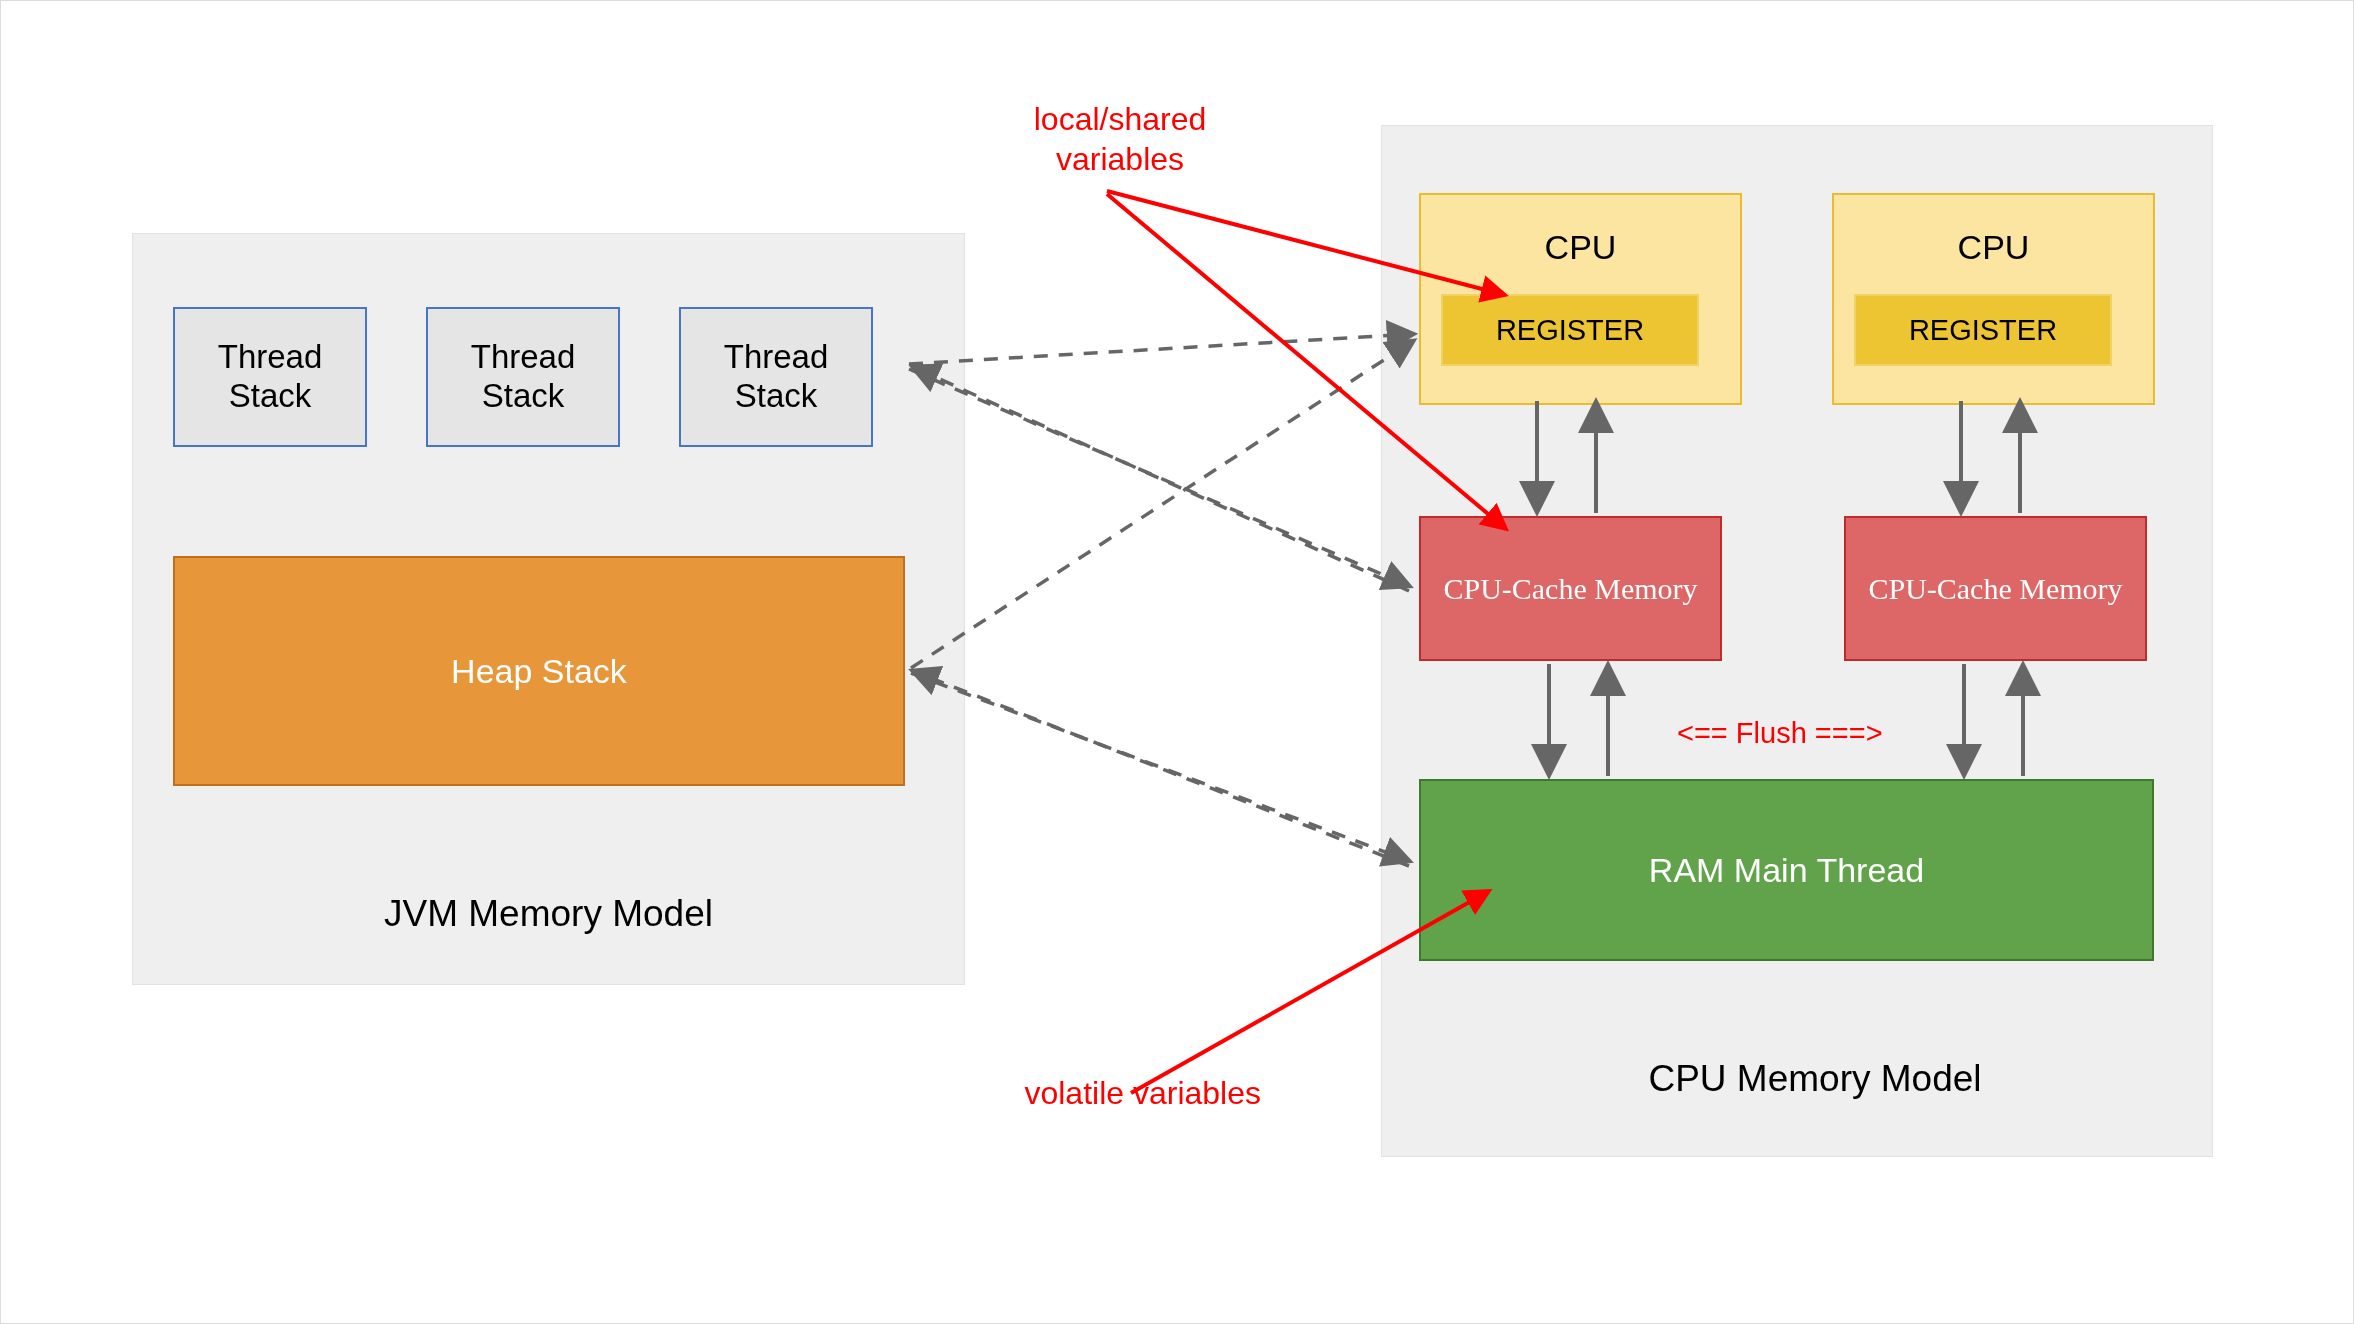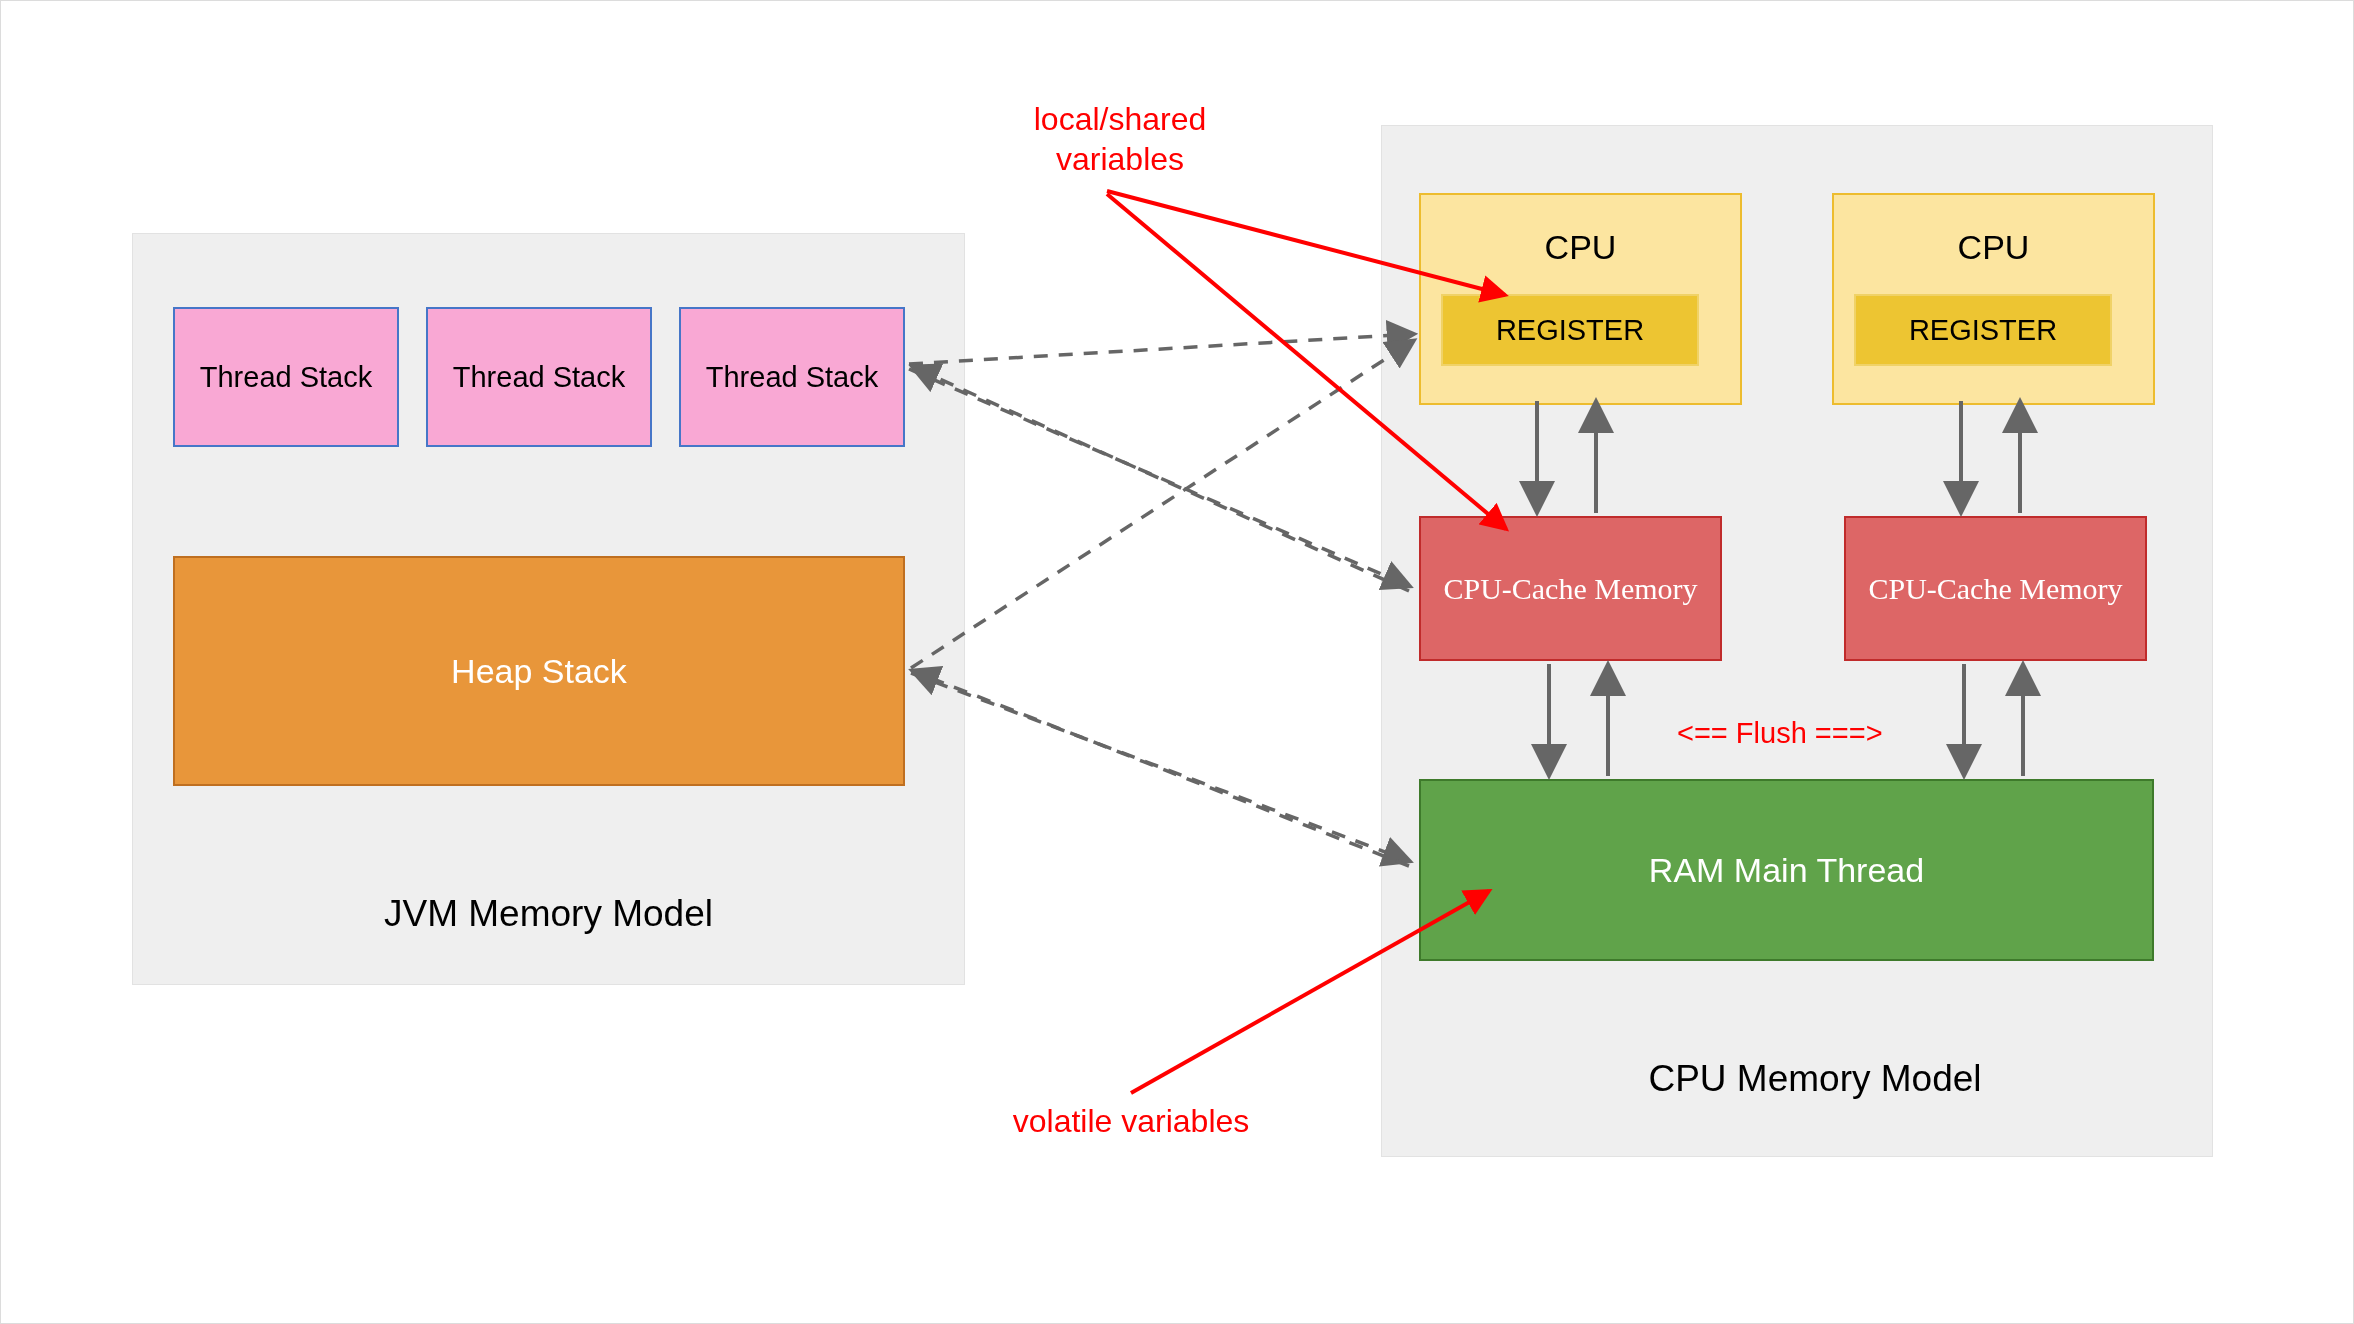--- a/index.html
+++ b/index.html
@@ -43,25 +43,25 @@
   .box {
     position: absolute;
     box-sizing: border-box;
     display: flex;
     align-items: center;
     justify-content: center;
     text-align: center;
     line-height: 1.18;
   }
   .thread-stack {
-    background: #f9a8d4;
+    background: #e5e5e5;
     border: 2px solid #4676C8;
     color: #000000;
-    font-size: 29px;
-    width: 226px;
+    font-size: 33px;
+    width: 194px;
     height: 140px;
     top: 306px;
   }
   #thread-stack-1 { left: 172px; }
   #thread-stack-2 { left: 425px; }
   #thread-stack-3 { left: 678px; }
 
   #heap-memory {
     left: 172px;
     top: 555px;
@@ -140,21 +140,21 @@
 
   
   .annotation {
     position: absolute;
     color: #FF0000;
     font-size: 32px;
     line-height: 1.25;
     white-space: pre-line;
   }
   #ann-local-shared { left: 1004px; top: 98px;  width: 230px; text-align: center; }
-  #ann-volatile     { left: 1000px; top: 1100px; width: 260px; text-align: center; }
+  #ann-volatile     { left: 1000px; top: 1072px; width: 260px; text-align: right; }
   #ann-flush        { left: 1664px; top: 714px;  width: 250px; text-align: left; font-size: 29px; margin-left: 12px; }
 </style>
 </head>
 <body>
 
 <div id="canvas">
 
   <div class="panel" id="jvm-panel">
     <div class="panel-title">JVM Memory Model</div>
   </div>

